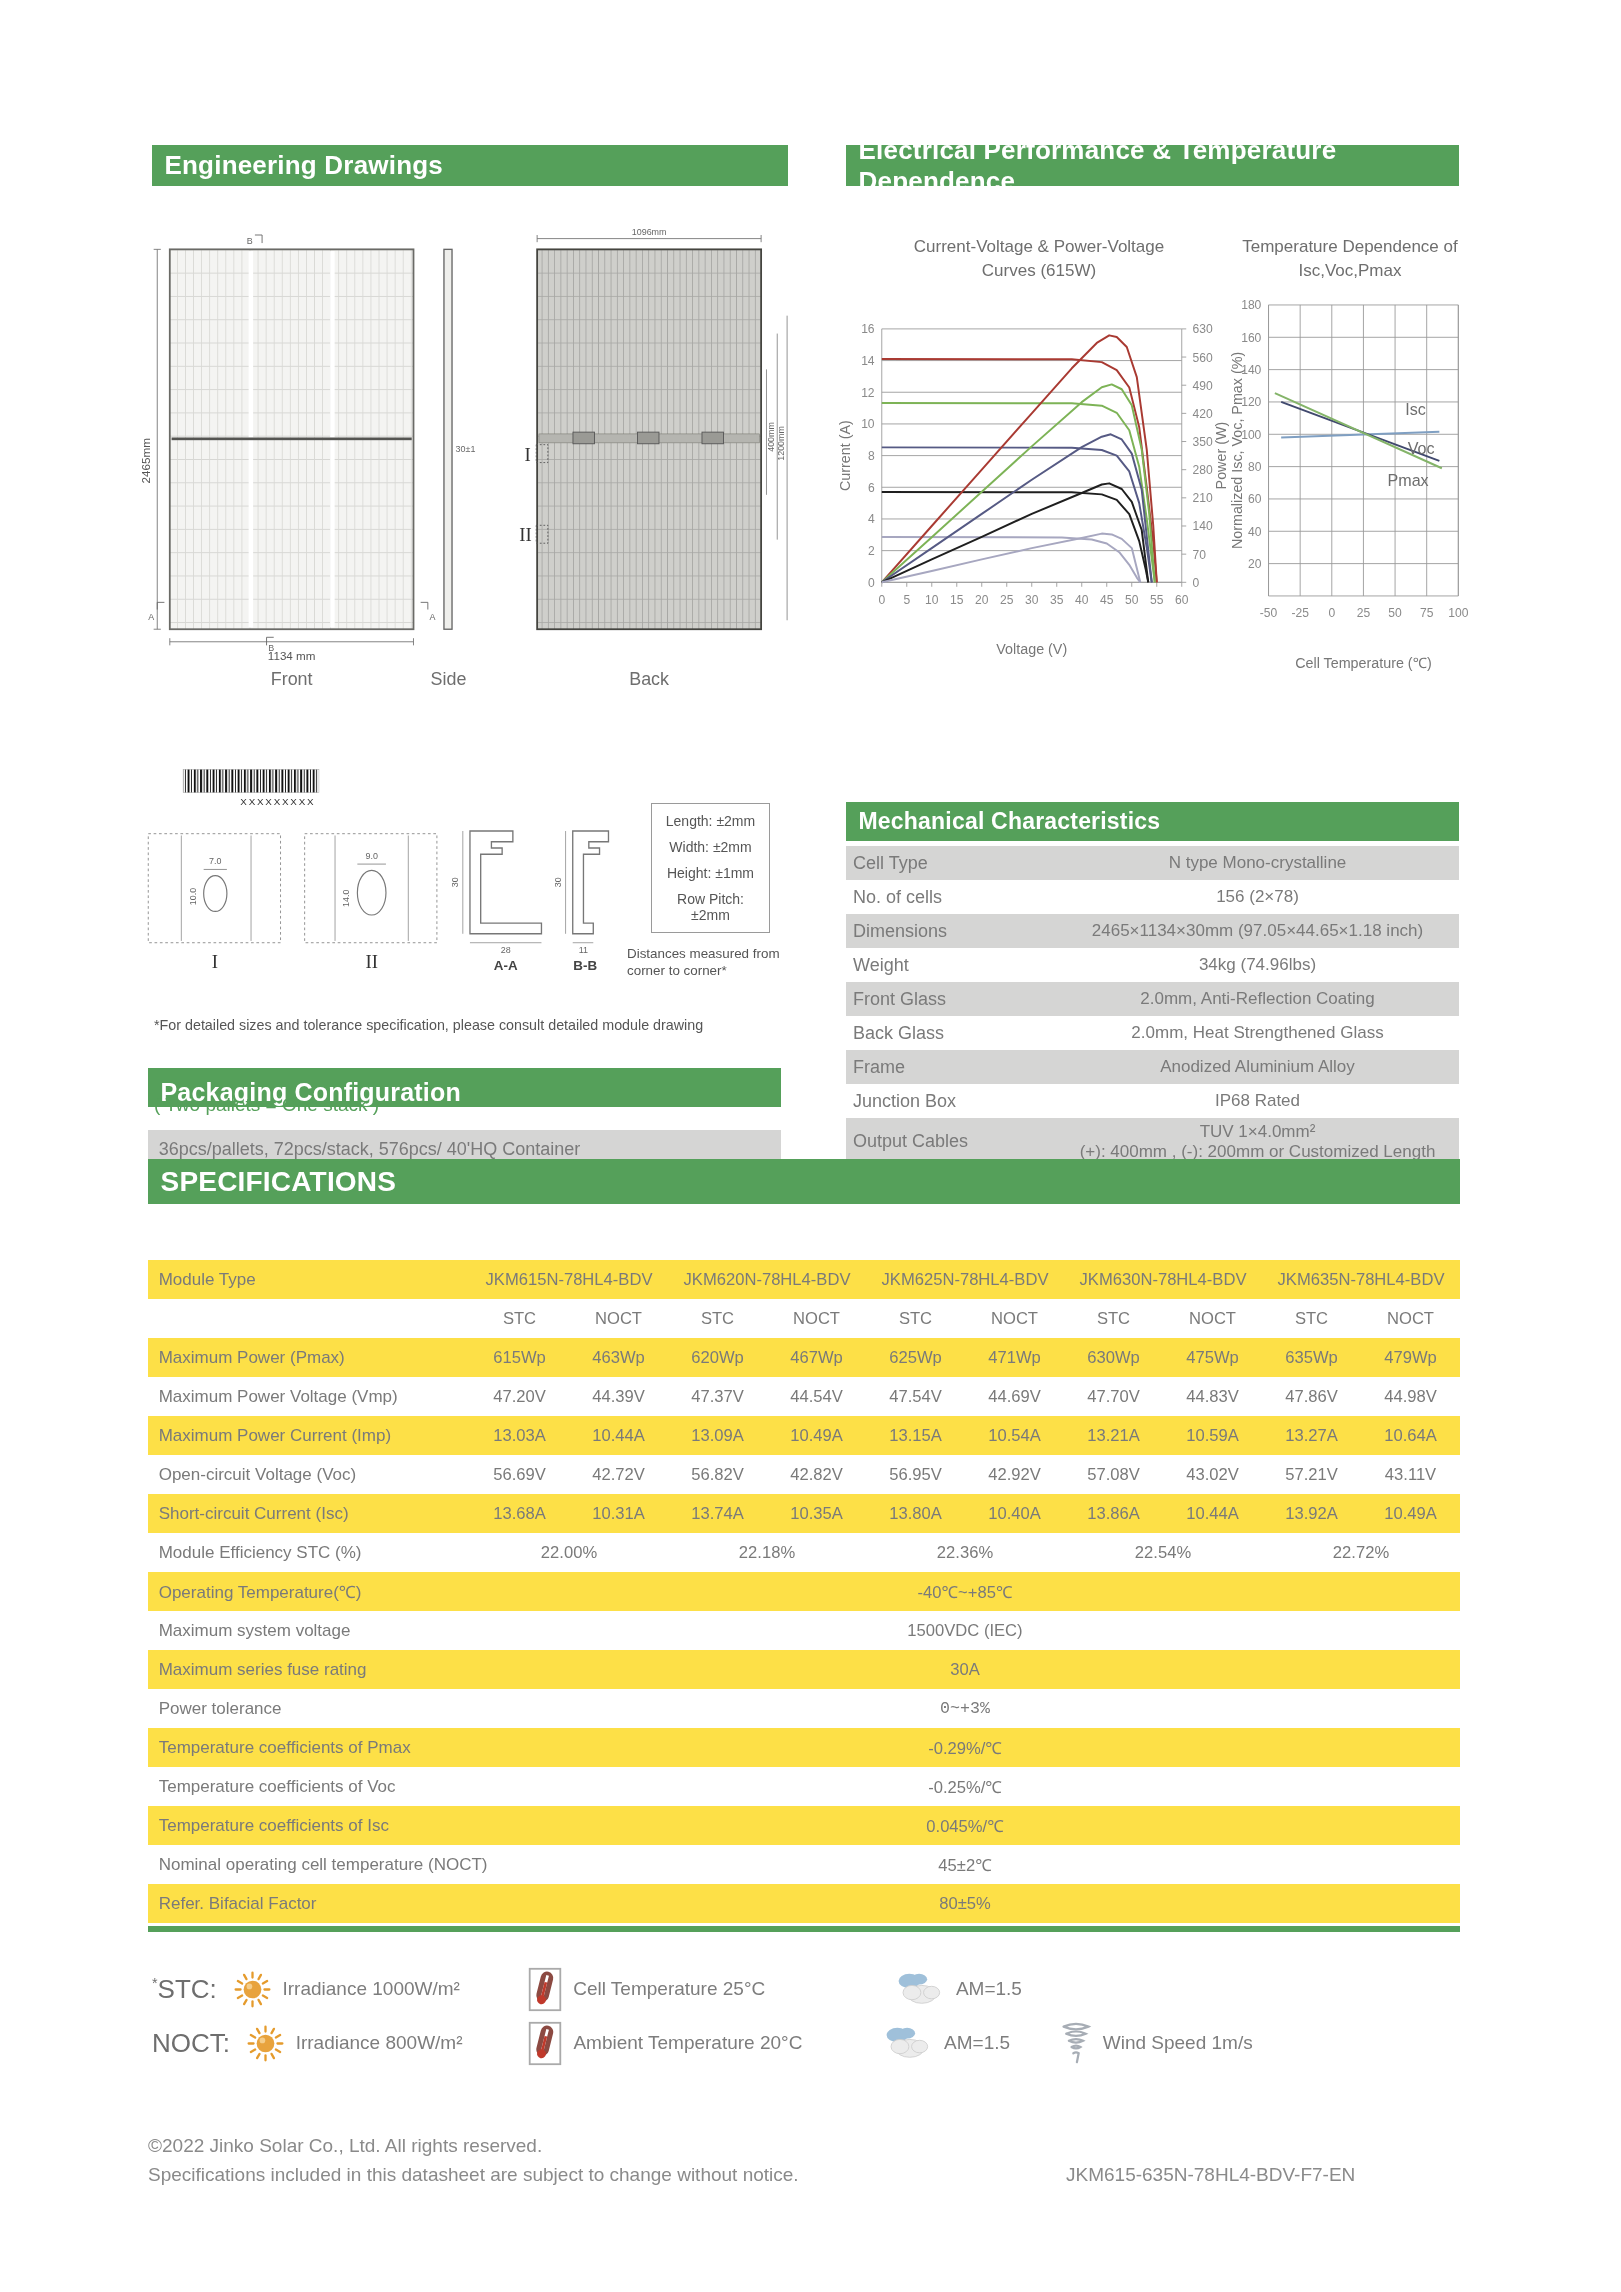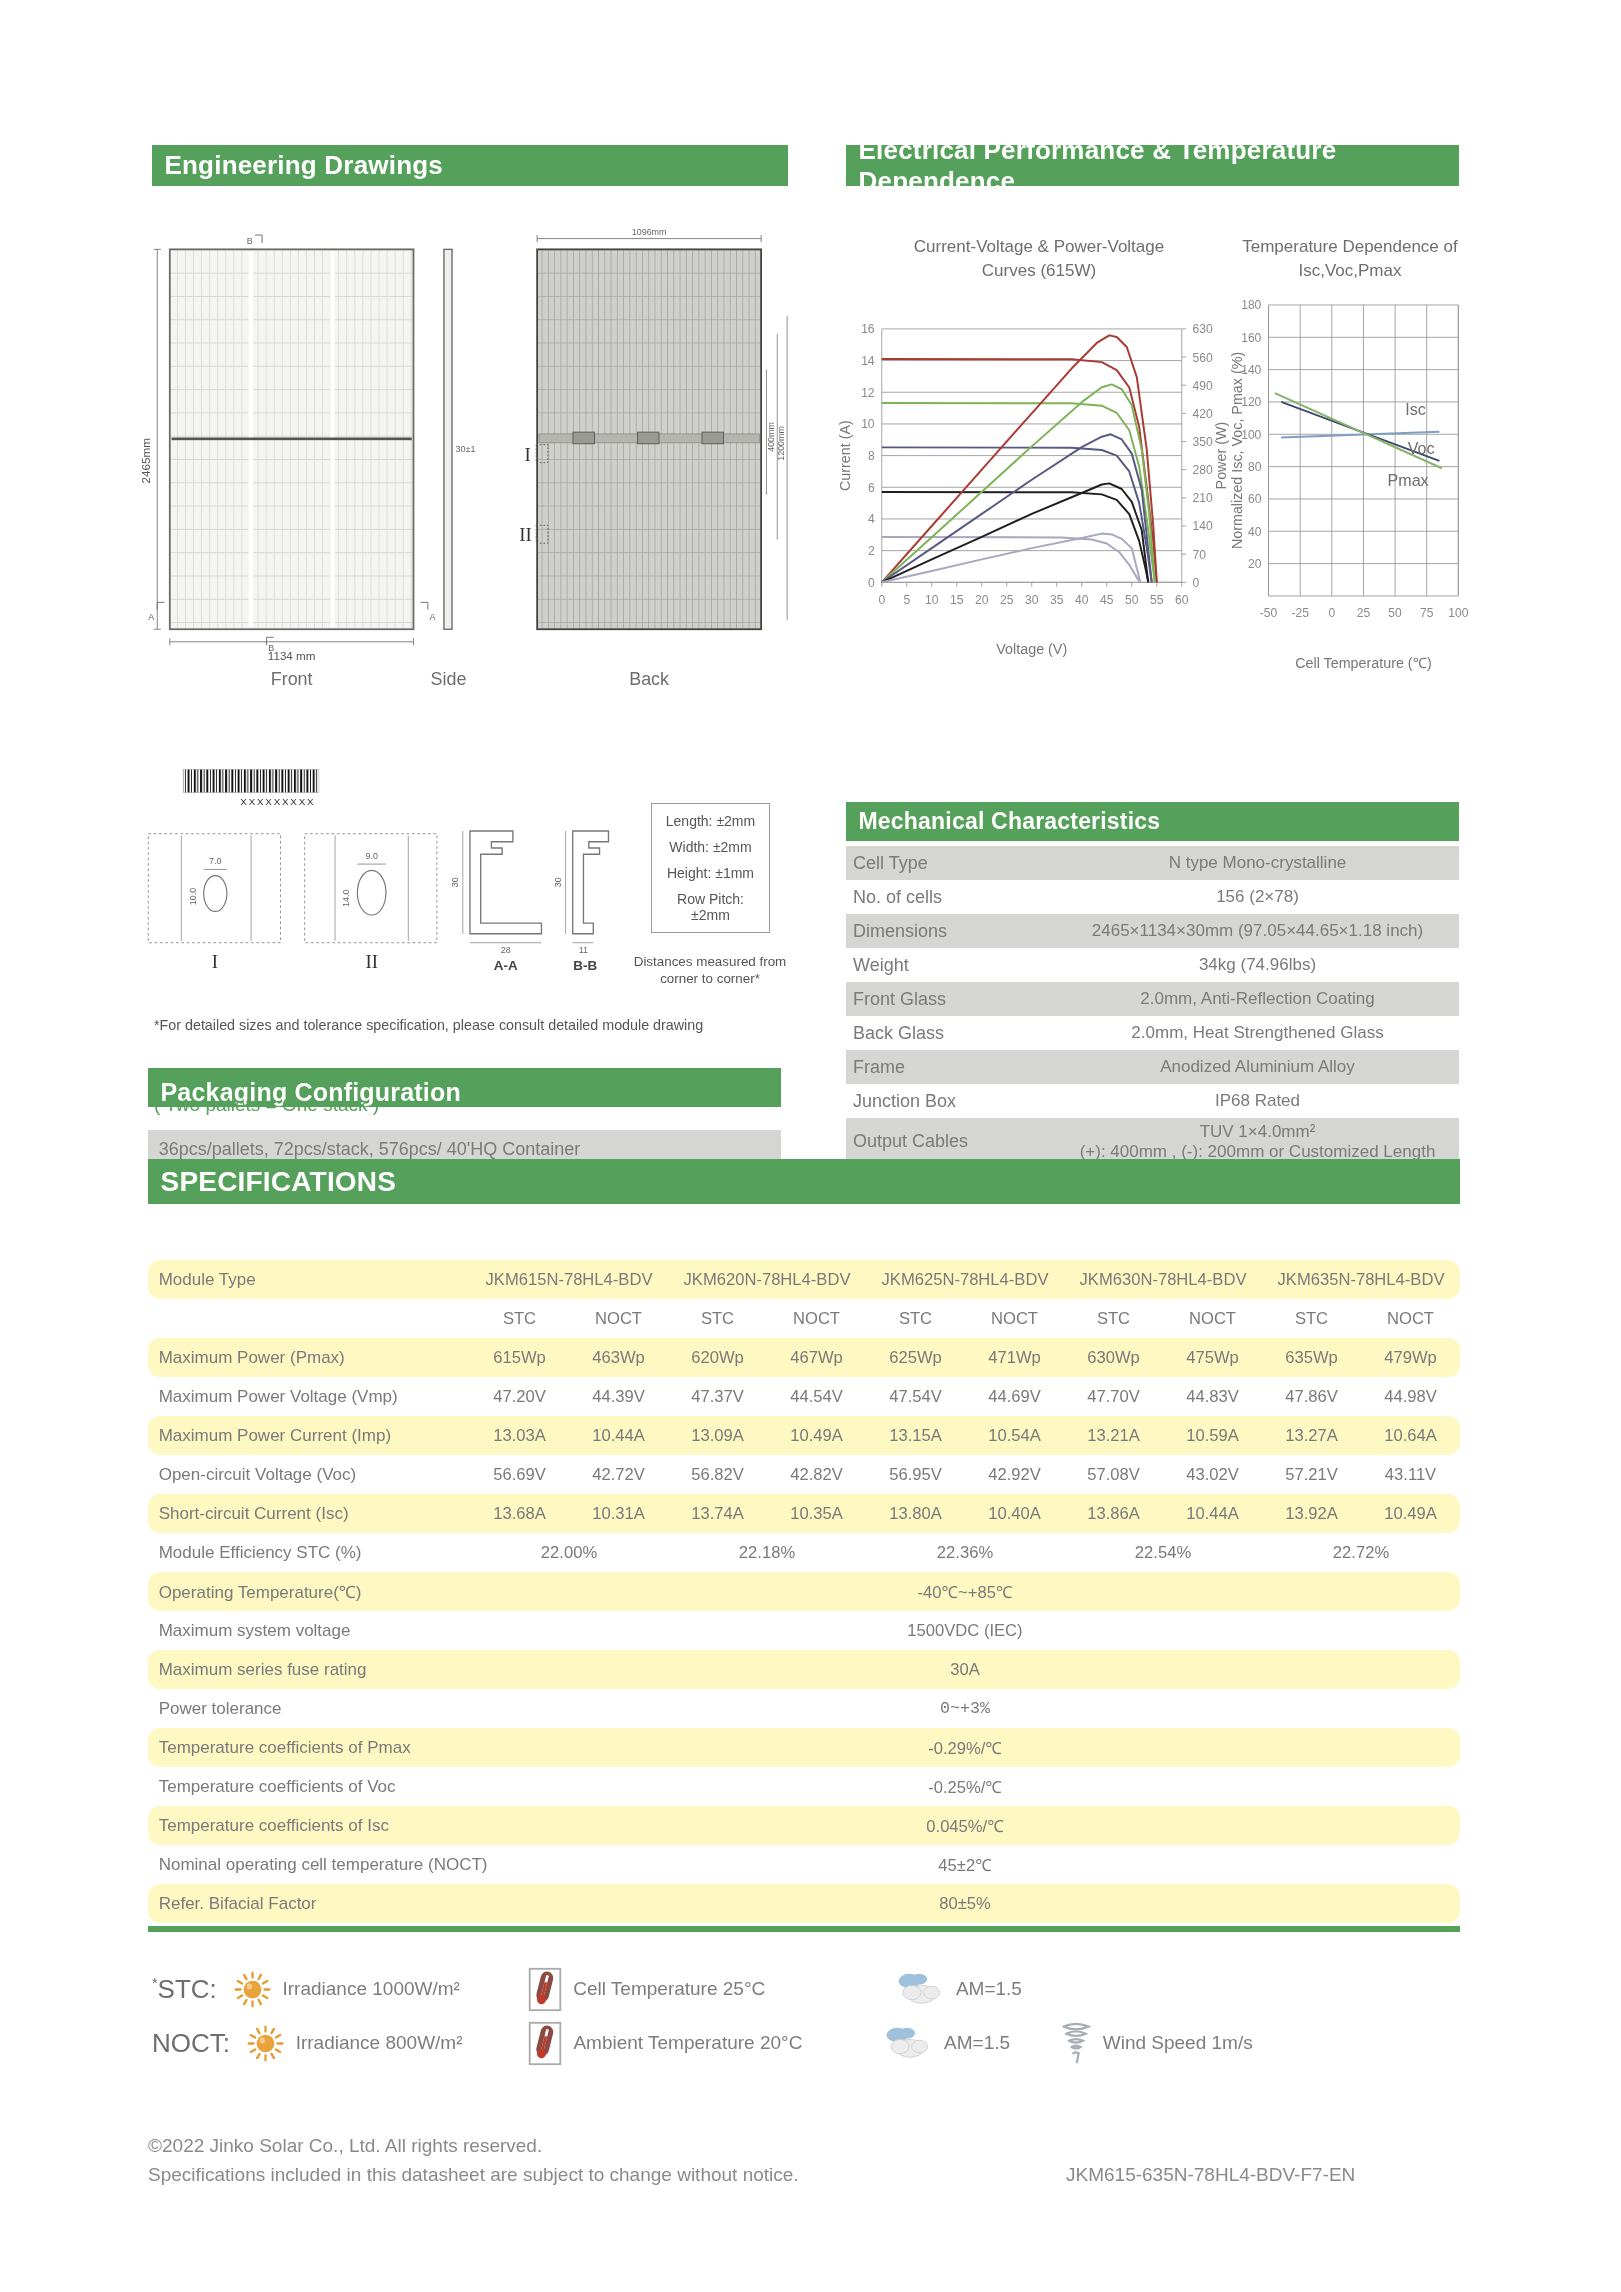--- a/index.html
+++ b/index.html
@@ -14,32 +14,32 @@
   .anno{font-size:18px;fill:#6e6e6e;}
   
   #mech-table{position:absolute;left:846px;top:846px;width:613px;}
   .mech-row{display:flex;align-items:center;min-height:34px;}
   .mech-row.shaded{background:#d5d5d4;}
   .mech-label{width:210px;padding-left:7px;font-size:18px;color:#7a7a7a;box-sizing:border-box;}
   .mech-value{flex:1;text-align:center;font-size:17px;color:#7a7a7a;line-height:1.2;padding:3.6px 0;}
   
   #spec-table{position:absolute;left:148px;top:1260px;width:1312px;}
   .spec-row{display:grid;grid-template-columns:322px repeat(10,1fr);height:39px;align-items:center;}
-  .spec-row.shaded{background:#fef9c3;border-radius:12px;}
+  .spec-row.shaded{background:#fde047;}
   .spec-lbl{font-size:17px;padding-left:10.7px;color:#7a7a7a;white-space:nowrap;}
   .spec-val{text-align:center;font-size:16.6px;color:#7a7a7a;}
   
   #pack-note{position:absolute;left:154px;top:1094px;font-size:19px;color:var(--green,#55a05a);}
   #pack-row{position:absolute;left:148px;top:1130px;width:633px;height:39px;background:#d5d5d4;
             font-size:18px;color:#7a7a7a;display:flex;align-items:center;padding-left:10.7px;box-sizing:border-box;}
   
   #tol-box{position:absolute;left:651px;top:803px;width:119px;height:130px;border:0.9px solid #9a9a9a;
            padding:9px 7.2px;box-sizing:border-box;display:flex;flex-direction:column;justify-content:space-between;}
   .tol-line{font-size:14px;color:#555;text-align:center;}
-  #tol-caption{position:absolute;left:627px;top:945px;width:166px;text-align:center;font-size:13.4px;color:#555;line-height:17px;margin-top:8px;}
+  #tol-caption{position:absolute;left:627px;top:945px;width:166px;font-size:13.4px;color:#555;line-height:17px;}
   #drawing-footnote{position:absolute;left:154px;top:1017px;font-size:14.3px;color:#555;}
   
   .leg-row{position:absolute;left:152px;display:flex;align-items:center;height:52px;font-size:19px;color:#7d7d7d;}
   .leg-label{font-size:26px;color:#6e6e6e;margin-right:16px;}
   .leg-label sup{font-size:14.3px;}
   .leg-icon{display:inline-flex;align-items:center;margin-right:10.7px;}
   .leg-text{display:inline-block;}
   
   .footer-line{position:absolute;font-size:19px;color:#8a8a8a;}
   #divider{position:absolute;left:148px;top:1926px;width:1312px;height:6.3px;background:var(--green,#55a05a);}

